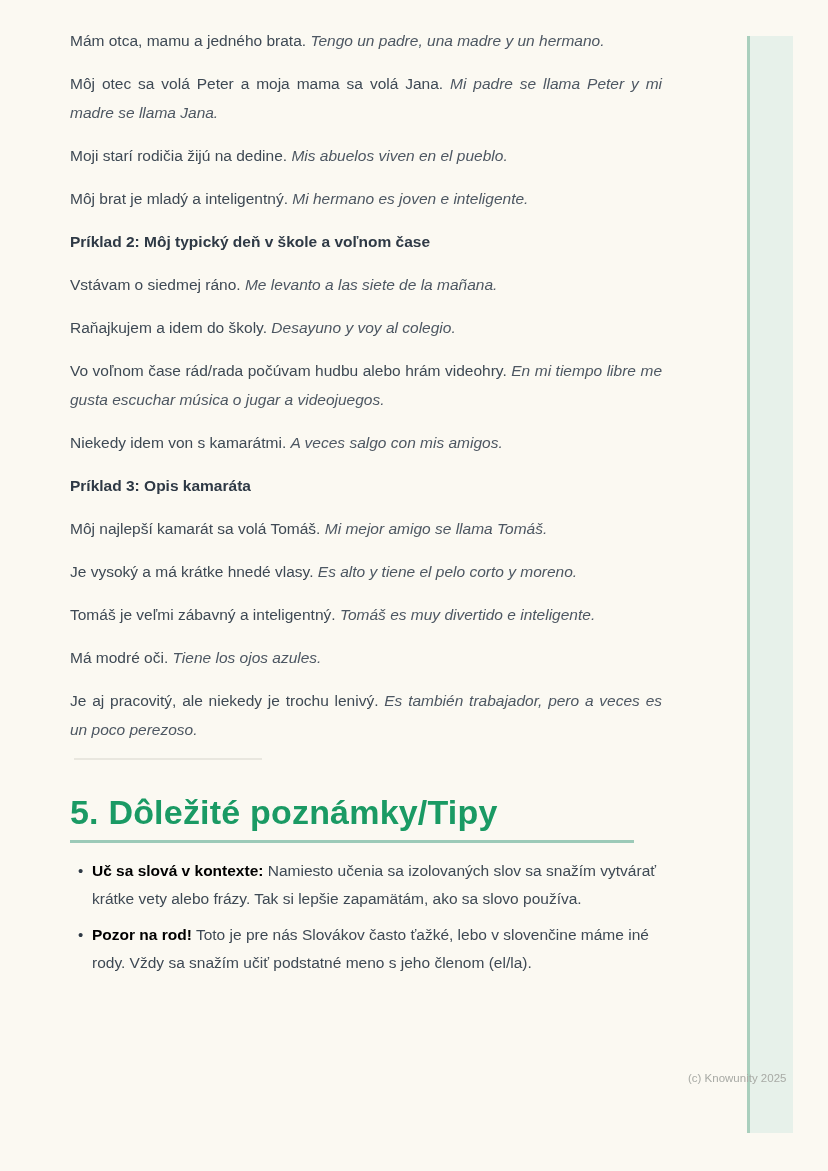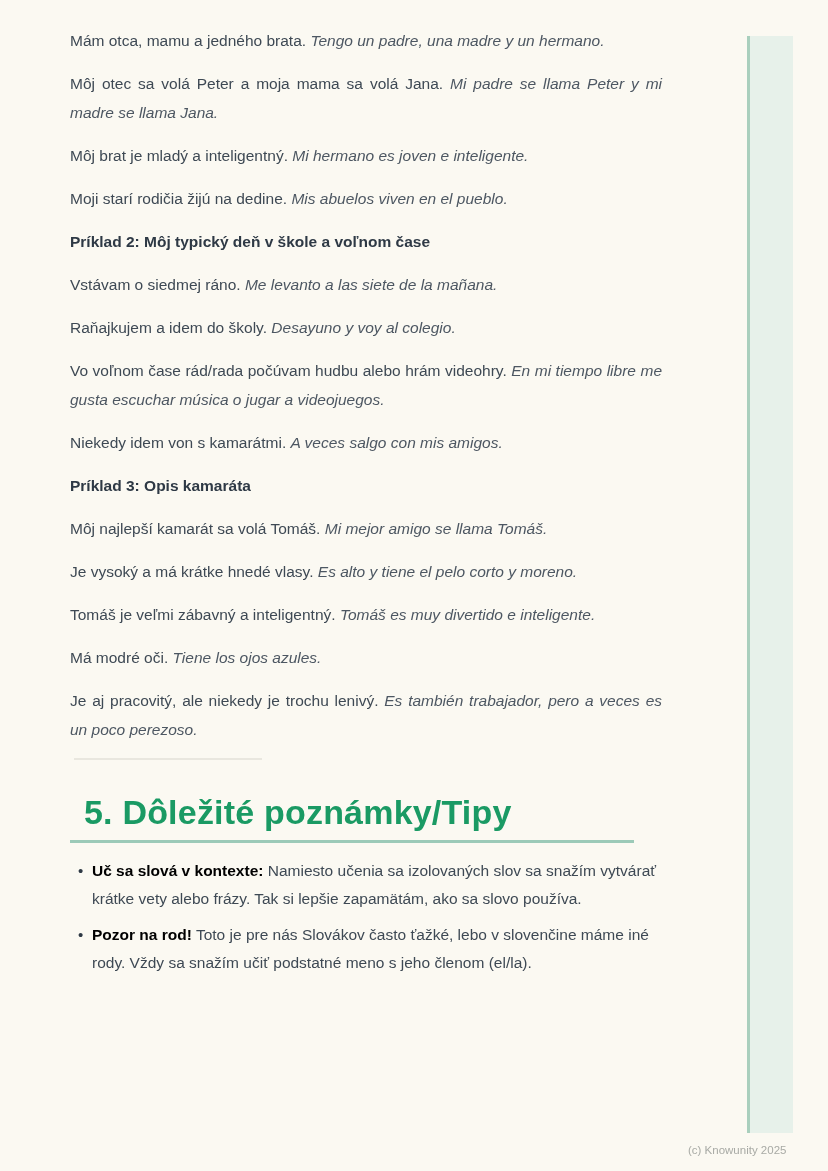--- a/index.html
+++ b/index.html
@@ -45,21 +45,21 @@
     font-weight: 700;
     color: #2e3945;
   }
   .faint-divider {
     width: 188px;
     height: 2px;
     background: #e9e7df;
     margin: 8px 0 0 4px;
   }
   .section-title {
-    margin: 30px 0 0 14px;
+    margin: 30px 0 0 0;
     font-size: 34px;
     line-height: 44px;
     font-weight: 700;
     color: #1a9a64;
     letter-spacing: 0.2px;
   }
   .section-rule {
     width: 564px;
     height: 3px;
     background: #9ccab8;
@@ -78,43 +78,43 @@
     left: 8px;
     top: 0;
     color: #2e3945;
     font-size: 15px;
   }
   .tip-lead { font-weight: 700; color: #000000; }
   .tip-text { color: #3e4954; }
   .watermark {
     position: absolute;
     left: 688px;
-    top: 1144px;
+    top: 1072px;
     font-size: 11.5px;
     color: #a8aaa5;
     z-index: 2;
     white-space: nowrap;
   }
 </style>
 </head>
 <body>
 
 <div class="page">
 
   <div class="accent-bar"></div>
 
   <div class="content">
 
     <p class="para"><span class="sk">Mám otca, mamu a jedného brata. </span><span class="es">Tengo un padre, una madre y un hermano.</span></p>
 
     <p class="para"><span class="sk">Môj otec sa volá Peter a moja mama sa volá Jana. </span><span class="es">Mi padre se llama Peter y mi madre se llama Jana.</span></p>
 
+    <p class="para"><span class="sk">Moji starí rodičia žijú na dedine. </span><span class="es">Mis abuelos viven en el pueblo.</span></p>
+
     <p class="para"><span class="sk">Môj brat je mladý a inteligentný. </span><span class="es">Mi hermano es joven e inteligente.</span></p>
-
-    <p class="para"><span class="sk">Moji starí rodičia žijú na dedine. </span><span class="es">Mis abuelos viven en el pueblo.</span></p>
 
     <p class="subheading">Príklad 2: Môj typický deň v škole a voľnom čase</p>
 
     <p class="para"><span class="sk">Vstávam o siedmej ráno. </span><span class="es">Me levanto a las siete de la mañana.</span></p>
 
     <p class="para"><span class="sk">Raňajkujem a idem do školy. </span><span class="es">Desayuno y voy al colegio.</span></p>
 
 
 
     <p class="para"><span class="sk">Vo voľnom čase rád/rada počúvam hudbu alebo hrám videohry. </span><span class="es">En mi tiempo libre me gusta escuchar música o jugar a videojuegos.</span></p>

